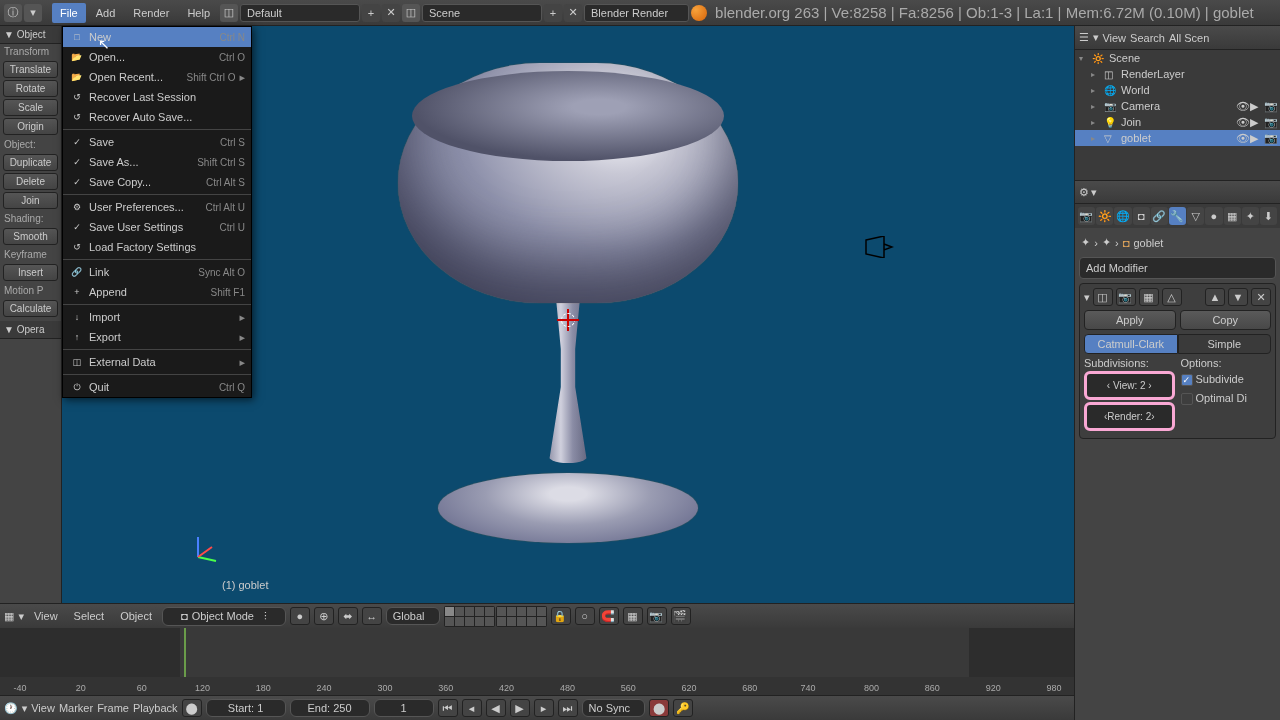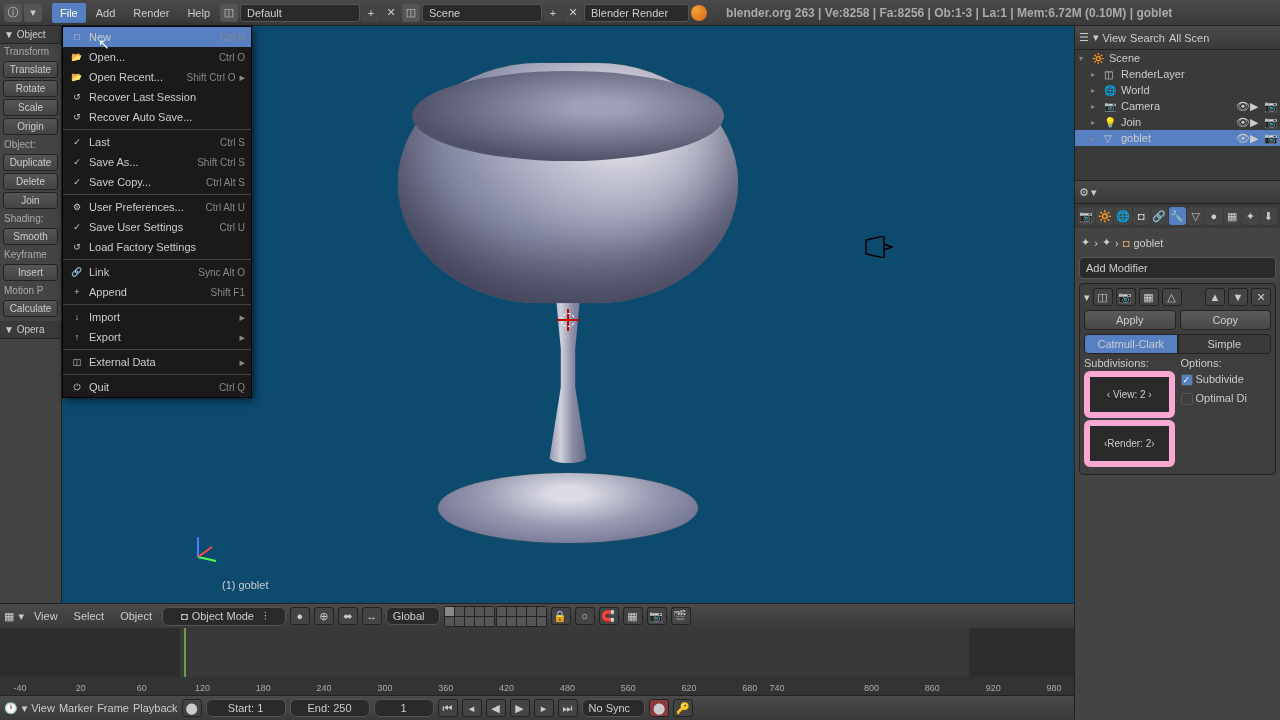--- a/index.html
+++ b/index.html
@@ -5,21 +5,21 @@
 * { margin: 0; padding: 0; box-sizing: border-box; font-family: Arial, sans-serif; font-size: 11px; color: #ccc; user-select: none; }
 body { background: #393939; width: 1280px; height: 720px; overflow: hidden; position: relative; }
 
 
 .top-bar { height: 26px; background: linear-gradient(#4a4a4a, #3a3a3a); border-bottom: 1px solid #222; display: flex; align-items: center; padding: 0 4px; gap: 2px; position: relative; z-index: 50; }
 .top-bar .icon-btn { width: 18px; height: 18px; background: #555; border-radius: 3px; display: inline-flex; align-items: center; justify-content: center; }
 .top-bar .menu-item { padding: 4px 8px; cursor: pointer; }
 .top-bar .menu-item.active { background: #5680C2; color: #fff; border-radius: 2px; }
 .top-bar .dropdown-field { background: #2a2a2a; border: 1px solid #555; border-radius: 3px; padding: 2px 20px 2px 6px; min-width: 120px; height: 18px; position: relative; }
 .top-bar .close-x { width: 18px; height: 18px; background: #444; border-radius: 3px; display: inline-flex; align-items: center; justify-content: center; }
-.info-text { color: #aaa; margin-left: 17px; white-space: nowrap; overflow: hidden; font-size: 12px; font-weight: bold; }
+.info-text { color: #aaa; margin-left: 6px; white-space: nowrap; overflow: hidden; font-size: 15px; }
 .blender-icon { width: 16px; height: 16px; background: radial-gradient(circle at 30% 30%, #f7a23b, #d6640a); border-radius: 50%; }
 
 
 .file-menu { position: absolute; top: 26px; left: 62px; width: 190px; background: #1a1a1a; border: 1px solid #000; z-index: 100; box-shadow: 2px 2px 8px rgba(0,0,0,0.6); }
 .file-menu .item { display: flex; align-items: center; padding: 3px 6px; height: 20px; }
 .file-menu .item.highlighted { background: #5680C2; }
 .file-menu .item .ico { width: 16px; height: 14px; margin-right: 4px; display: inline-flex; align-items: center; justify-content: center; font-size: 9px; }
 .file-menu .item .label { flex: 1; }
 .file-menu .item .shortcut { color: #888; font-size: 10px; }
 .file-menu .item .arrow { color: #888; margin-left: 4px; }
@@ -95,21 +95,21 @@
 .modifier-box { background: #3e3e3e; border: 1px solid #222; border-radius: 4px; padding: 4px; }
 .modifier-head { display: flex; align-items: center; gap: 3px; margin-bottom: 4px; }
 .mod-btns { display: flex; gap: 4px; margin: 4px 0; }
 .mod-btn { flex: 1; background: linear-gradient(#5a5a5a,#484848); border: 1px solid #222; border-radius: 4px; padding: 3px; text-align: center; }
 .tab-pair { display: flex; margin: 0 0; }
 .tab-pair .t { flex: 1; padding: 3px; text-align: center; border: 1px solid #222; }
 .tab-pair .t.active { background: #5680C2; border-radius: 4px 0 0 4px; }
 .tab-pair .t:not(.active) { background: #3a3a3a; border-radius: 0 4px 4px 0; }
 .sub-row { display: flex; gap: 6px; margin: 3px 0; font-size: 10px; }
 .sub-row .col { flex: 1; }
-.spinner { background: #2a2a2a; border: 6px solid #f9a8d4; border-radius: 6px; padding: 12px 4px; margin-top: 2px; font-size: 10px; text-align: center; }
+.spinner { background: #2a2a2a; border: 3px solid #f9a8d4; border-radius: 6px; padding: 6px 4px; margin-top: 2px; font-size: 10px; text-align: center; }
 .checkbox { display: inline-block; width: 12px; height: 12px; border: 1px solid #555; border-radius: 2px; margin-right: 3px; vertical-align: middle; }
 .checkbox.checked { background: #5680C2; }
 .checkbox.checked::after { content: "✓"; font-size: 9px; color: #fff; position: relative; top: -2px; left: 1px;}
 </style>
 </head>
 <body>
 
 <div class="top-bar">
   <span class="icon-btn">ⓘ</span>
   <span class="icon-btn">▾</span>
@@ -152,21 +152,21 @@
       <span class="ico">↺</span>
       <span class="label">Recover Last Session</span>
     </div>
     <div class="item">
       <span class="ico">↺</span>
       <span class="label">Recover Auto Save...</span>
     </div>
     <div class="sep"></div>
     <div class="item">
       <span class="ico">✓</span>
-      <span class="label">Last</span>
+      <span class="label">Save</span>
       <span class="shortcut">Ctrl S</span>
     </div>
     <div class="item">
       <span class="ico">✓</span>
       <span class="label">Save As...</span>
       <span class="shortcut">Shift Ctrl S</span>
     </div>
     <div class="item">
       <span class="ico">✓</span>
       <span class="label">Save Copy...</span>
@@ -327,21 +327,21 @@
       <div class="tick" style="left: 202.471px;">120</div>
       <div class="tick" style="left: 263.294px;">180</div>
       <div class="tick" style="left: 324.118px;">240</div>
       <div class="tick" style="left: 384.941px;">300</div>
       <div class="tick" style="left: 445.765px;">360</div>
       <div class="tick" style="left: 506.588px;">420</div>
       <div class="tick" style="left: 567.412px;">480</div>
       <div class="tick" style="left: 628.235px;">560</div>
       <div class="tick" style="left: 689.059px;">620</div>
       <div class="tick" style="left: 749.882px;">680</div>
-      <div class="tick" style="left: 777px;">740</div>
+      <div class="tick" style="left: 808px;">740</div>
       <div class="tick" style="left: 871.529px;">800</div>
       <div class="tick" style="left: 932.353px;">860</div>
       <div class="tick" style="left: 993.176px;">920</div>
       <div class="tick" style="left: 1054px;">980</div>
     </div>
 </div>
 
 <div class="playback-bar">
   <span class="icon-btn">🕐</span>
   <span class="icon-btn">▾</span>

